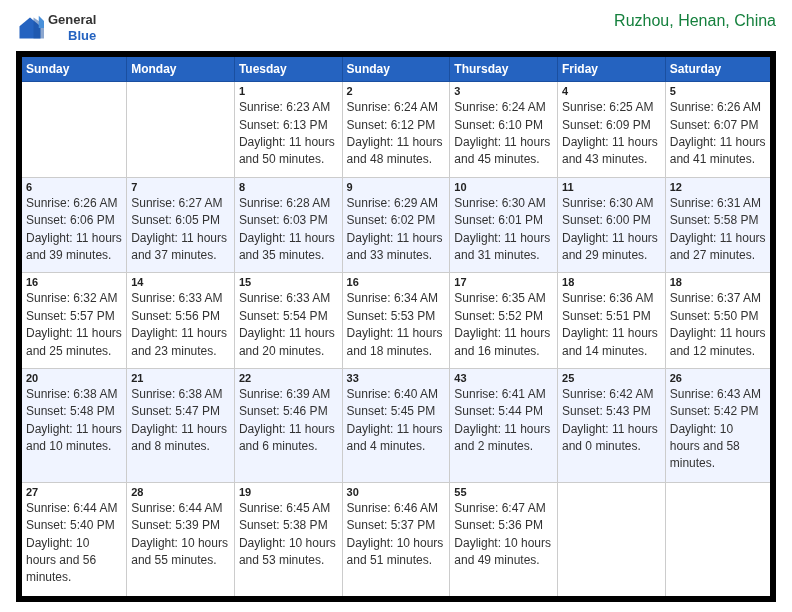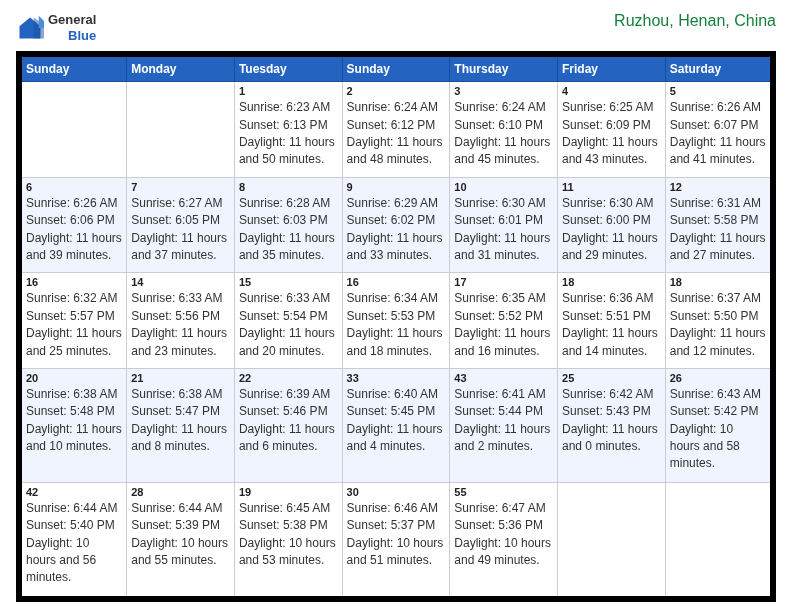--- a/index.html
+++ b/index.html
@@ -242,21 +242,21 @@
             <span class="day-number">25</span>
             <div class="day-info">Sunrise: 6:42 AM<br>Sunset: 5:43 PM<br>Daylight: 11 hours and 0 minutes.</div>
           </td>
           <td>
             <span class="day-number">26</span>
             <div class="day-info">Sunrise: 6:43 AM<br>Sunset: 5:42 PM<br>Daylight: 10 hours and 58 minutes.</div>
           </td>
         </tr>
         <tr>
           <td>
-            <span class="day-number">42</span>
+            <span class="day-number">27</span>
             <div class="day-info">Sunrise: 6:44 AM<br>Sunset: 5:40 PM<br>Daylight: 10 hours and 56 minutes.</div>
           </td>
           <td>
             <span class="day-number">28</span>
             <div class="day-info">Sunrise: 6:44 AM<br>Sunset: 5:39 PM<br>Daylight: 10 hours and 55 minutes.</div>
           </td>
           <td>
             <span class="day-number">19</span>
             <div class="day-info">Sunrise: 6:45 AM<br>Sunset: 5:38 PM<br>Daylight: 10 hours and 53 minutes.</div>
           </td>

